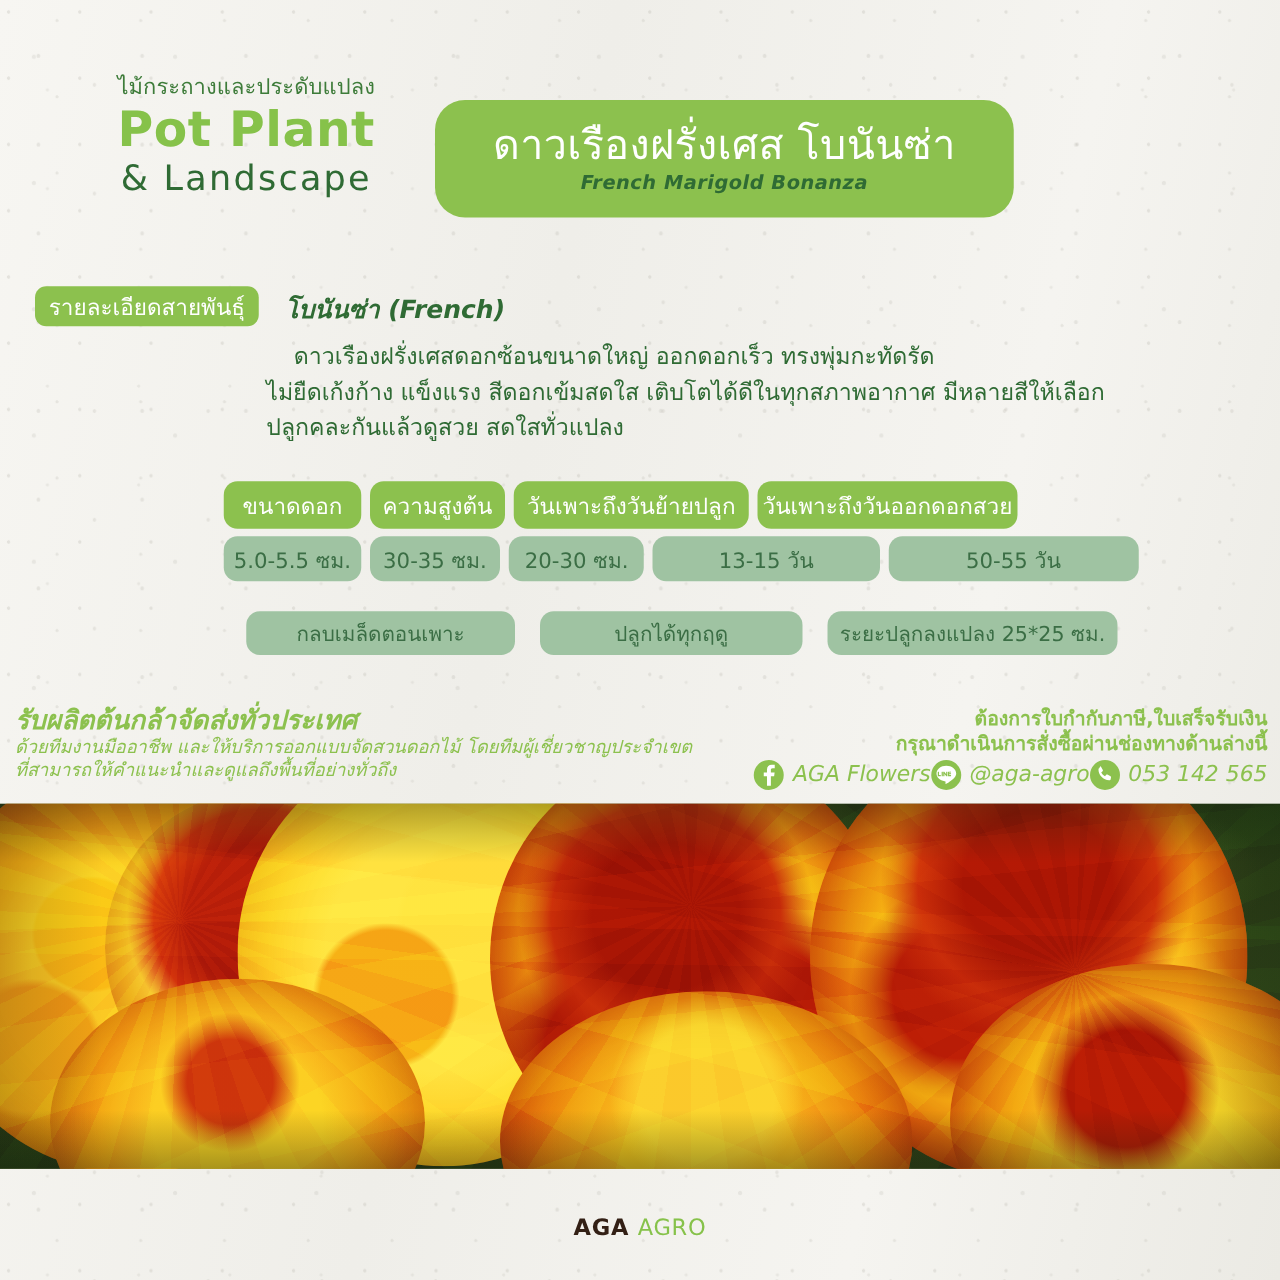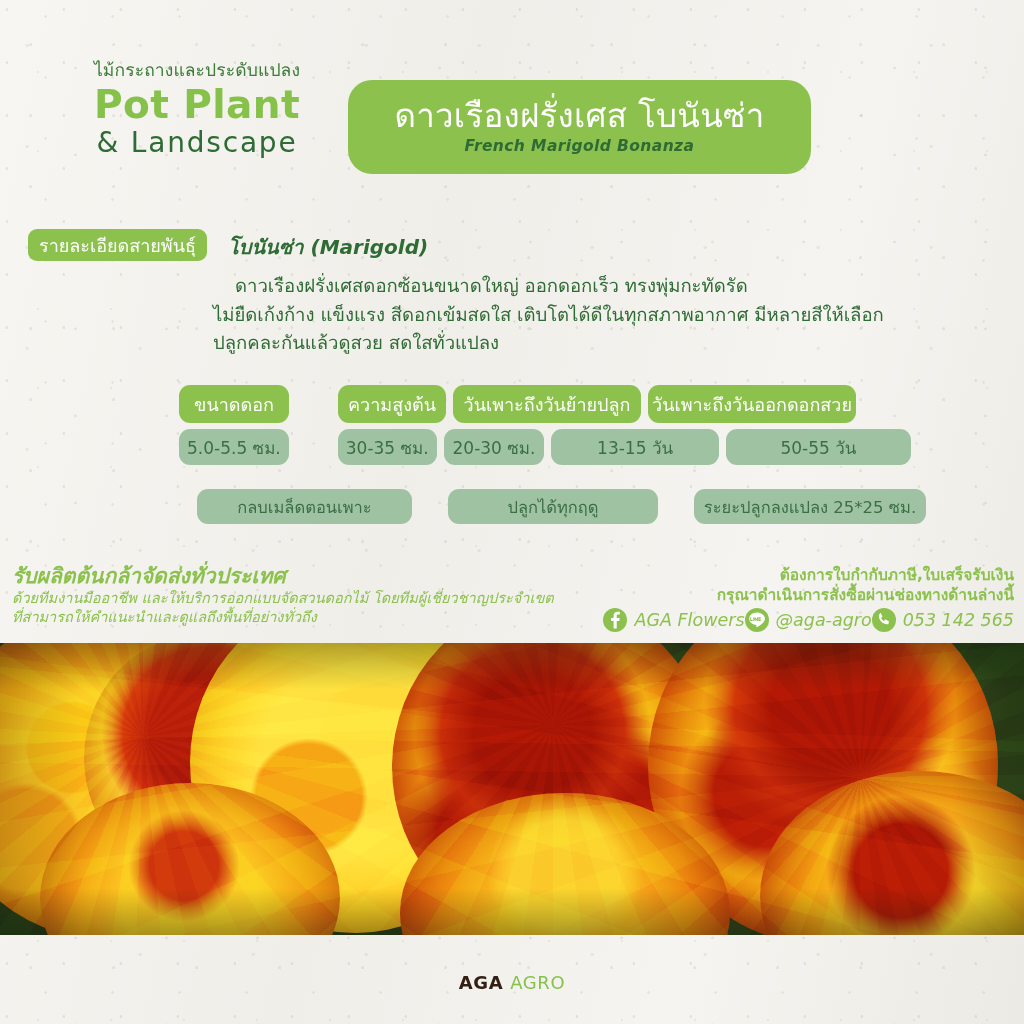--- a/index.html
+++ b/index.html
@@ -163,31 +163,31 @@
     color: #ffffff;
     font-size: 18px;
   }
   .spec-cell.val {
     background: #9fc3a2;
     color: #3b6e45;
     font-size: 17px;
     height: 36px;
   }
   .c0 { width: 110px; }
-  .c1 { width: 108px; margin-left: 42px; }
+  .c1 { width: 108px; }
   .c2 { width: 112px; }
   .c3 { width: 188px; }
   .c4 { width: 208px; }
 
   #note-row {
     position: absolute;
     left: 197px;
     top: 489px;
     display: flex;
-    gap: 36px;
+    gap: 20px;
   }
   .note-pill {
     height: 35px;
     border-radius: 11px;
     background: #9fc3a2;
     color: #3b6e45;
     font-size: 16.5px;
     display: flex;
     align-items: center;
     justify-content: center;
@@ -390,21 +390,21 @@
 
     <div class="title-pill">
       <div class="title-th">ดาวเรืองฝรั่งเศส โบนันซ่า</div>
       <div class="title-en">French Marigold Bonanza</div>
     </div>
   </div>
 
   <div class="detail-badge">
     <span>รายละเอียดสายพันธุ์</span>
   </div>
-  <div class="variety-name">โบนันซ่า (Marigold)</div>
+  <div class="variety-name">โบนันซ่า (French)</div>
 
   <div class="description">
     <div class="line">ดาวเรืองฝรั่งเศสดอกซ้อนขนาดใหญ่ ออกดอกเร็ว ทรงพุ่มกะทัดรัด</div>
     <div class="line">ไม่ยืดเก้งก้าง แข็งแรง สีดอกเข้มสดใส เติบโตได้ดีในทุกสภาพอากาศ มีหลายสีให้เลือก</div>
     <div class="line">ปลูกคละกันแล้วดูสวย สดใสทั่วแปลง</div>
   </div>
 
   <div id="spec-table">
     <div class="spec-row headers">
       <div class="spec-cell head c0">ขนาดดอก</div>

